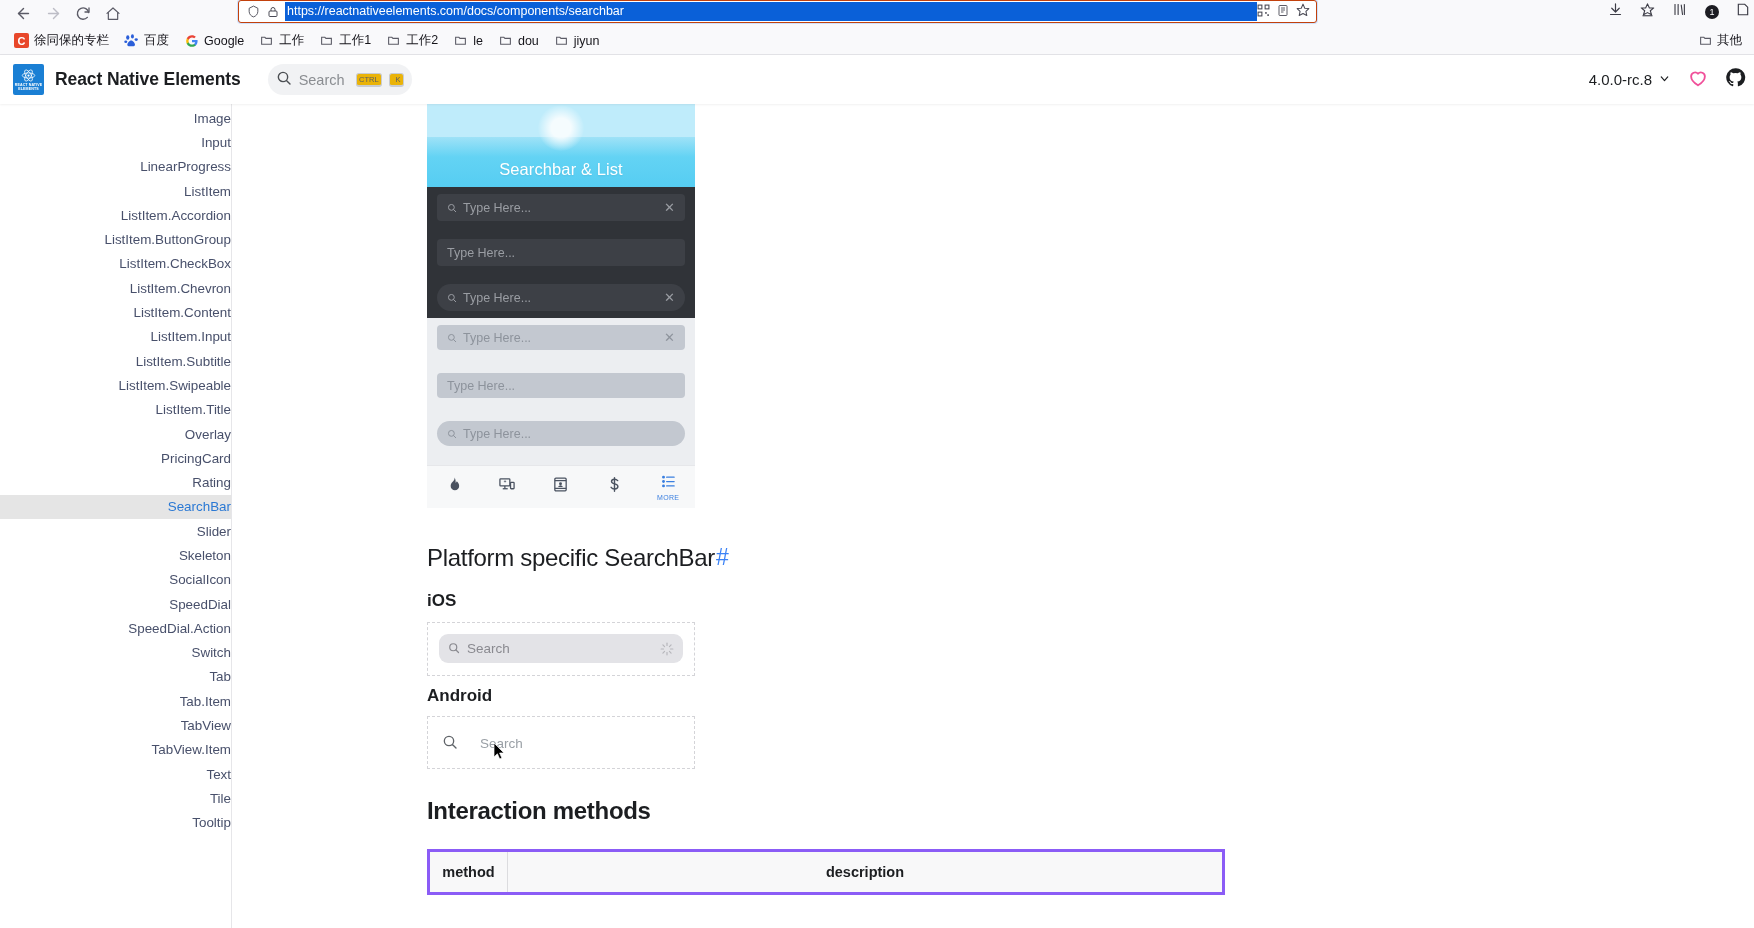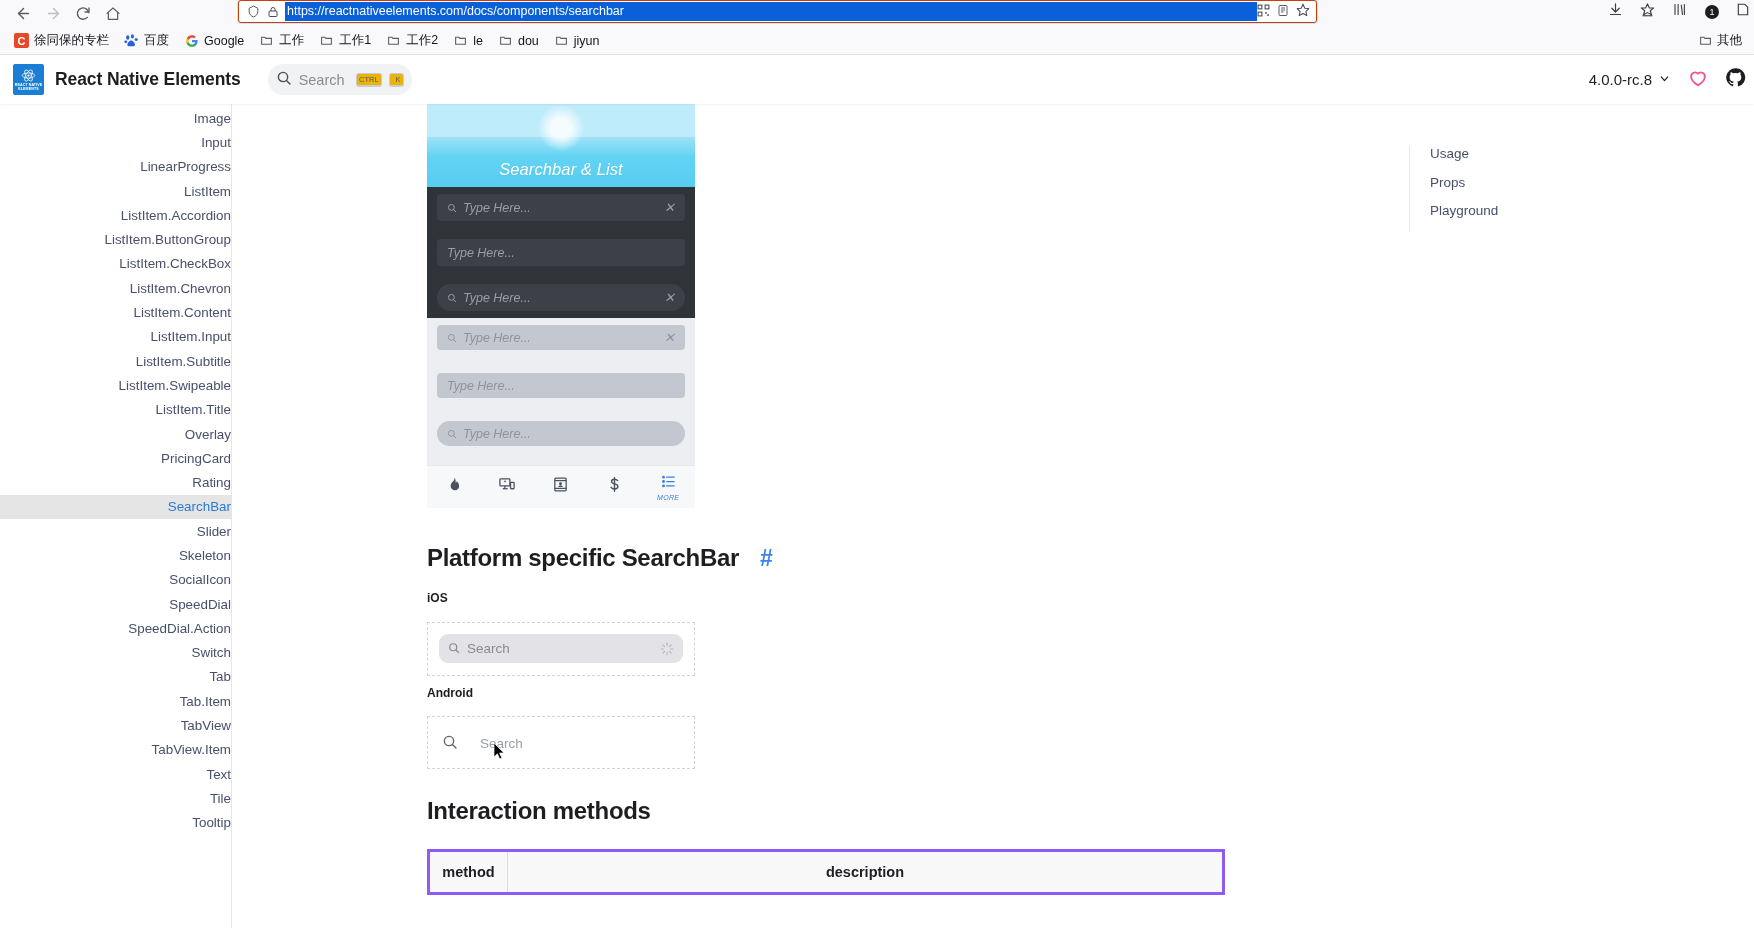--- a/index.html
+++ b/index.html
@@ -117,21 +117,21 @@
 
   
   .main {
     position: absolute; top: 49px; left: 232px; width: 1522px; height: 824px;
     overflow: hidden;
   }
 
   
   .phone {
     position: absolute; left: 195px; top: -1px; width: 268px; height: 405px;
-    overflow: hidden; background: #fff; font-style: italic;
+    overflow: hidden; background: #fff;
   }
   .phone-hero {
     position: relative; height: 84px; background: #bfecfb;
     display: flex; align-items: flex-end; justify-content: center;
   }
   .hero-grad {
     position:absolute; left:0; right:0; bottom:0; height: 50px;
     background: linear-gradient(180deg,#9fe2f7 0%, #63d3f4 40%, #56cdf2 100%);
   }
   .hero-glow {
@@ -169,26 +169,26 @@
   }
   .tabitem {
     flex: 1; display: flex; flex-direction: column; align-items: center; justify-content: center;
     color: #4a5260; gap: 1px;
   }
   .tabitem.active { color: #3a7fe0; }
   .tab-lbl { font-size: 7px; letter-spacing: 0.3px; }
 
   
   .h2 {
-    position: absolute; left: 195px; font-size: 24px; font-weight: bold; color: #1c1e21;
-    letter-spacing: -0.3px; display: flex; align-items: center; gap: 21px;
+    position: absolute; left: 195px; font-size: 24px; font-weight: normal; color: #1c1e21;
+    letter-spacing: -0.3px; display: flex; align-items: flex-start; gap: 1px;
   }
   .anchor { color: #3b82f6; font-size: 23px; }
   .h3 {
-    position: absolute; left: 195px; font-size: 12px; font-weight: bold; color: #1c1e21;
+    position: absolute; left: 195px; font-size: 17px; font-weight: bold; color: #1c1e21;
   }
   .demo-box {
     position: absolute; left: 195px; width: 268px; background: #fff;
     border: 1px dashed #d4d4d8;
   }
   .ios-sb {
     margin: 11px 11px; height: 29px; background: #e3e3e7; border-radius: 9px;
     display: flex; align-items: center; padding: 0 9px; gap: 7px;
   }
   .ios-ph { font-size: 13.5px; color: #8a8a90; flex:1;}
@@ -720,23 +720,18 @@
 
     <table class="table" style="top:745px">
       <thead>
         <tr>
           <th class="th-method">method</th>
           <th>description</th>
         </tr>
       </thead>
     </table>
 
-    <div class="toc">
-      <div class="toc-item">Usage</div>
-      <div class="toc-item">Props</div>
-      <div class="toc-item">Playground</div>
-    </div>
   </div>
 
   <svg class="cursor" viewBox="0 0 12 18">
     <polygon points="0,0 0,14 3.4,10.8 5.7,16 7.9,15 5.6,10 10,10" fill="#000" stroke="#fff" stroke-width="0.7"></polygon>
   </svg>
 </div>
 
 </body></html>

